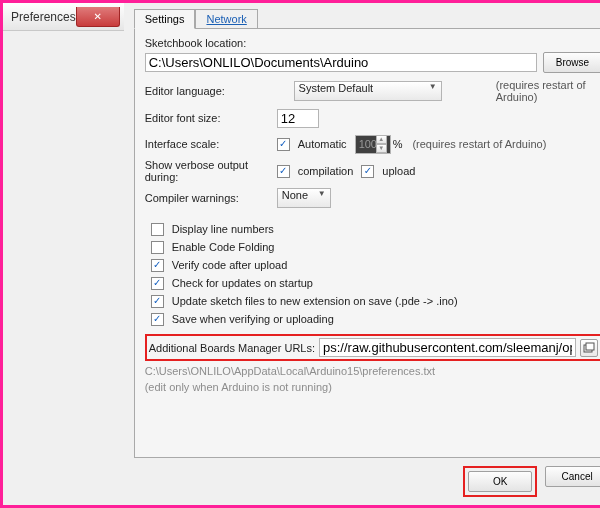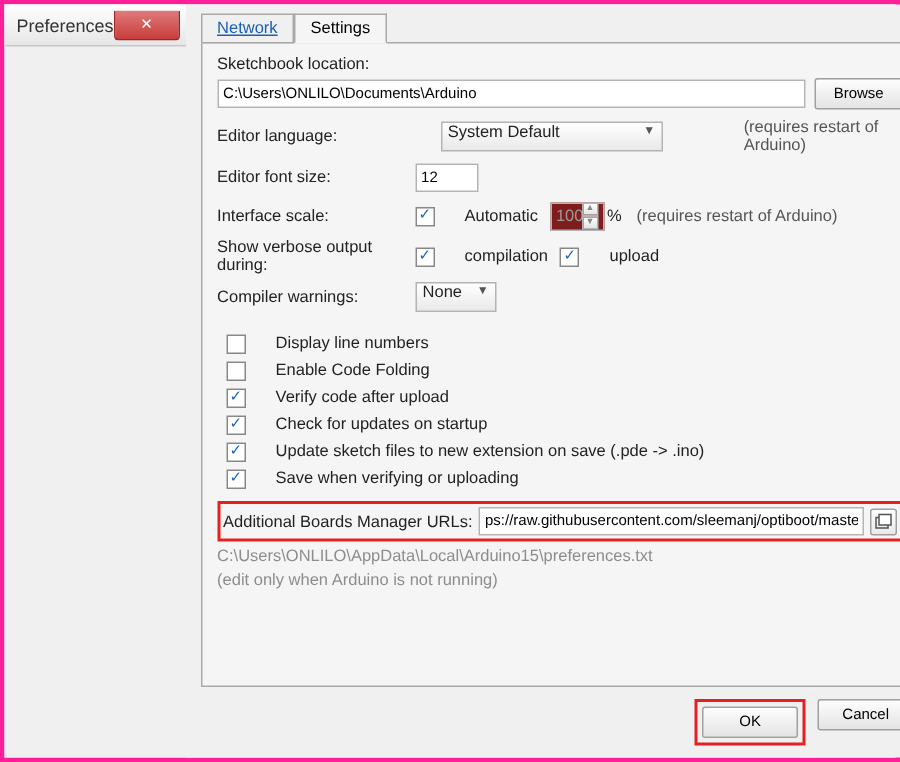--- a/index.html
+++ b/index.html
@@ -25,33 +25,33 @@
   }
   .tab.active { background: #f5f5f5; border-bottom: 1px solid #f5f5f5; }
   .tab.inactive { color: #1a5fb4; text-decoration: underline; }
   .tab-panel {
     flex: 1; border: 1px solid #a9a9a9; background: #f5f5f5; padding: 8px 10px 6px 10px;
     font-size: 11px; color: #222; overflow: hidden;
   }
   .row { display: flex; align-items: center; min-height: 22px; }
   .row-full { display: flex; flex-direction: column; }
   input[type=text].field {
-    font-size: 10px; padding: 1px 3px; border: 1px solid #b4b4b4; background: #fff; height: 19px;
+    font-size: 13px; padding: 1px 3px; border: 1px solid #b4b4b4; background: #fff; height: 19px;
   }
   .btn {
     font-size: 10px; padding: 2px 12px; border: 1px solid #a0a0a0;
     background: linear-gradient(#fdfdfd, #e4e4e4); border-radius: 2px; height: 21px;
     display: inline-flex; align-items: center; justify-content: center;
   }
   .combo {
     font-size: 11px; height: 20px; border: 1px solid #b4b4b4; background: linear-gradient(#fff,#e9e9e9);
     display: inline-flex; align-items: flex-start; padding: 0 4px; position: relative;
   }
   .combo .caret { margin-left: auto; font-size: 8px; color: #555; padding-left: 6px; }
-  .chk { display: inline-flex; align-items: center; gap: 20px; }
+  .chk { display: inline-flex; align-items: center; gap: 8px; }
   .chk-box {
     width: 13px; height: 13px; border: 1px solid #888; background: #fff; display: inline-flex;
     align-items: center; justify-content: center; font-size: 10px; line-height: 1;
   }
   .chk-box.checked { color: #1560c0; }
   .chk-box.checked::after { content: "✓"; }
   .hint { color: #555; font-size: 11px; }
   .gray { color: #8d8d8d; }
   .file-path { color: #8d8d8d; }
   .opt-list { margin-top: 4px; margin-left: 6px; }
@@ -59,43 +59,43 @@
   .highlight-red { border: 2px solid #e52020; padding: 2px; }
   .url-row { display: flex; align-items: center; gap: 4px; }
   .url-row input { flex: 1; }
   .window-icon {
     width: 18px; height: 18px; border: 1px solid #a0a0a0; background: linear-gradient(#fff,#e9e9e9);
     display: inline-flex; align-items: center; justify-content: center; border-radius: 2px;
   }
   .buttons-row { display: flex; justify-content: flex-end; gap: 8px; padding: 8px 4px 0 0; }
   .note { margin-top: 4px; font-size: 11px; }
   .spin {
-    width: 36px; height: 19px; border: 1px solid #b4b4b4; background: #7f1d1d; color: #999;
+    width: 36px; height: 19px; border: 1px solid #b4b4b4; background: #404040; color: #999;
     display: inline-flex; align-items: center; padding: 0 3px; font-size: 11px;
   }
   .spin-btns { width: 13px; display: inline-flex; flex-direction: column; margin-left: -1px;}
   .spin-btns span { height: 9px; border: 1px solid #b4b4b4; background: linear-gradient(#fff,#e4e4e4); font-size: 6px; text-align: center; line-height: 7px; color:#888;}
   svg.win-ico { width:12px; height:12px; }
 </style>
 </head>
 <body>
 
 <div class="frame">
 <div class="window">
   <div class="titlebar">
     <span class="titlebar-title">Preferences</span>
     <div class="close-btn">
       <span>✕</span>
     </div>
   </div>
 
   <div class="content">
     <div class="tabs">
+      <div class="tab active">Settings</div>
       <div class="tab inactive">Network</div>
-      <div class="tab active">Settings</div>
     </div>
 
     <div class="tab-panel">
 
       <div class="row-full" style="margin-bottom:2px;">
         <span>Sketchbook location:</span>
       </div>
       <div class="row" style="gap:6px; margin-bottom:6px;">
         <input type="text" class="field" style="flex: 1 1 0%;" value="C:\Users\ONLILO\Documents\Arduino">
         <button class="btn">Browse</button>

